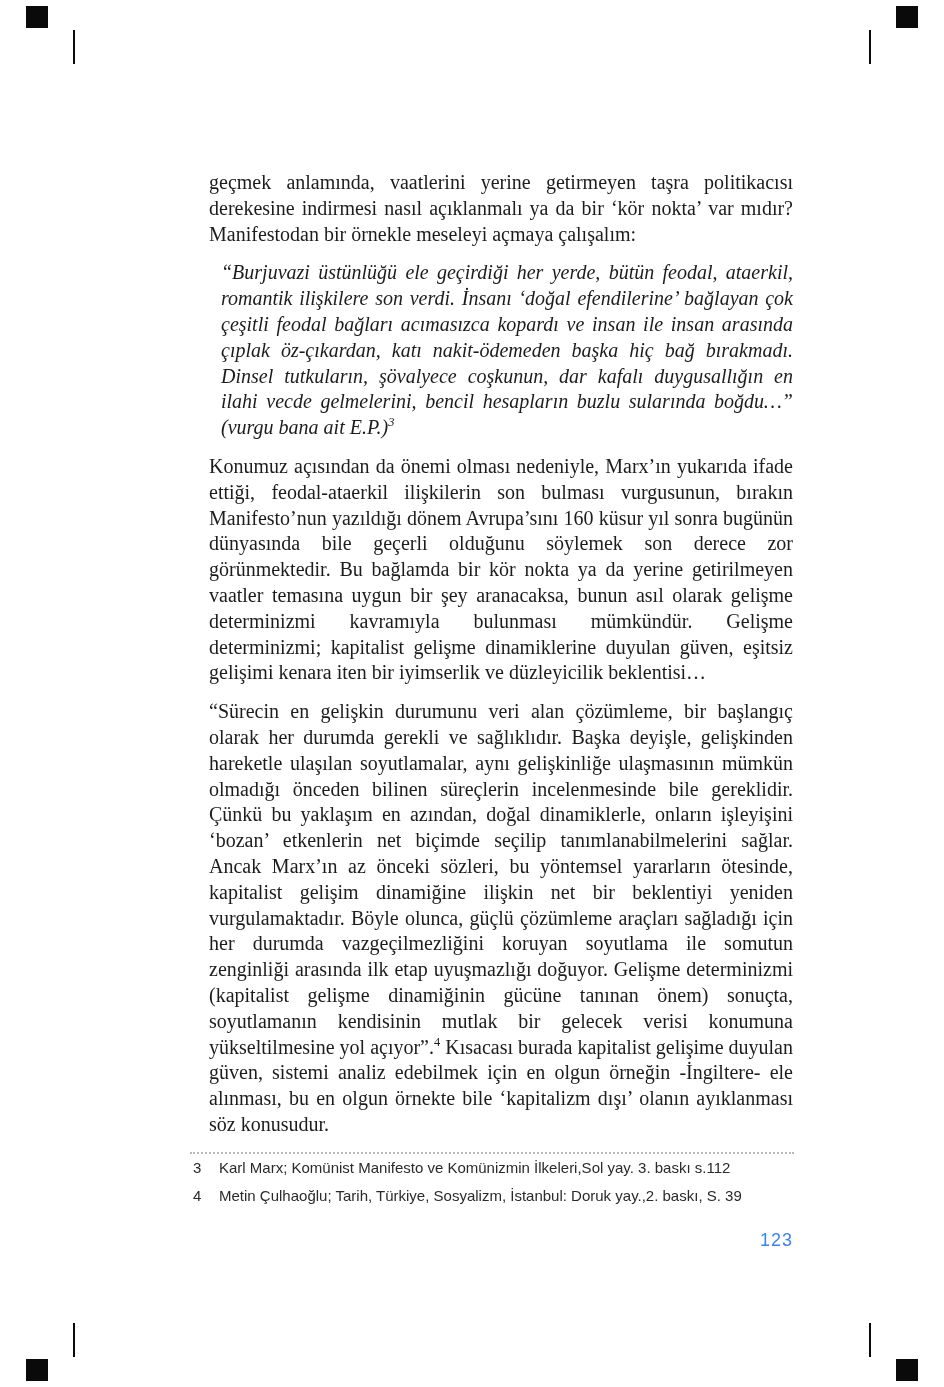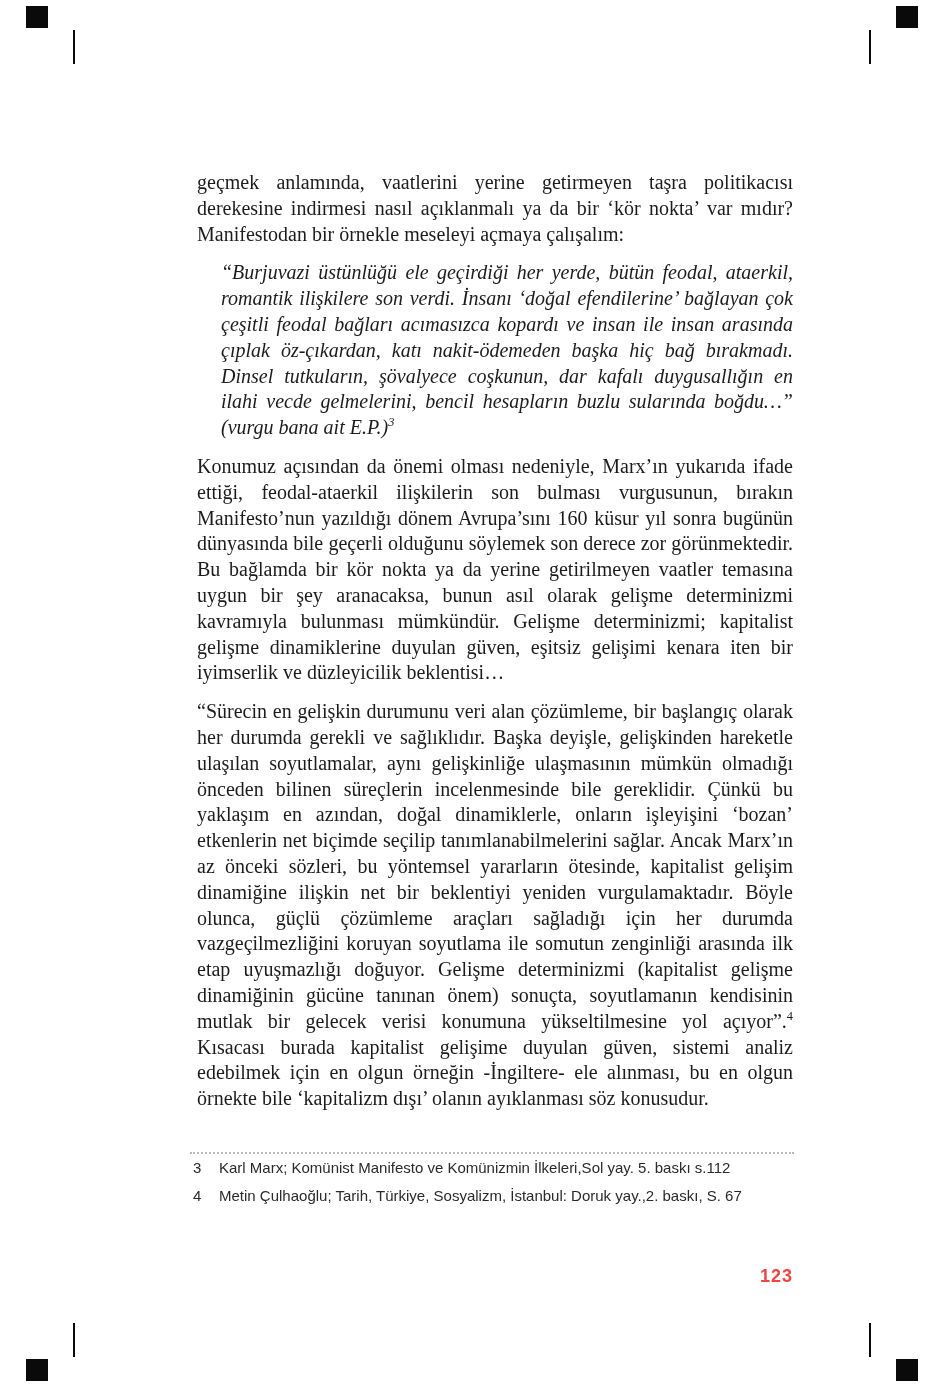--- a/index.html
+++ b/index.html
@@ -40,21 +40,21 @@
   .crop-line.br { left: 869px; top: 1323px; }
 
   
   .text-column {
     position: absolute;
     left: 193px;
     top: 170px;
     width: 600px;
   }
   .text-column p {
-    margin: 0 0 13px 4px;
+    margin: 0 0 13px 16px;
     font-size: 20px;
     line-height: 25.8px;
     text-align: justify;
     color: #1c1c1c;
   }
   p.blockquote {
     margin-left: 28px;
     width: 572px;
     font-style: italic;
   }
@@ -95,25 +95,24 @@
   }
 
   
   .page-number {
     position: absolute;
     left: 740px;
     top: 1230px;
     width: 53px;
     text-align: right;
     font-family: "Liberation Sans", sans-serif;
-    font-weight: bold;
+    font-weight: normal;
     font-size: 18px;
     letter-spacing: 1px;
-    color: #ef4444;
-    margin-top: 36px;
+    color: #3b82f6;
   }
 </style>
 </head>
 <body>
 
 <div class="page">
 
   <div class="crop-square tl"></div>
   <div class="crop-line v tl"></div>
   <div class="crop-square tr"></div>
@@ -133,23 +132,23 @@
 
     <p><span>“Sürecin en gelişkin durumunu veri alan çözümleme, bir başlangıç olarak her durumda gerekli ve sağlıklıdır. Başka deyişle, gelişkinden hareketle ulaşılan soyutlamalar, aynı gelişkinliğe ulaşmasının mümkün olmadığı önceden bilinen süreçlerin incelenmesinde bile gereklidir. Çünkü bu yaklaşım en azından, doğal dinamiklerle, onların işleyişini ‘bozan’ etkenlerin net biçimde seçilip tanımlanabilmelerini sağlar. Ancak Marx’ın az önceki sözleri, bu yöntemsel yararların ötesinde, kapitalist gelişim dinamiğine ilişkin net bir beklentiyi yeniden vurgulamaktadır. Böyle olunca, güçlü çözümleme araçları sağladığı için her durumda vazgeçilmezliğini koruyan soyutlama ile somutun zenginliği arasında ilk etap uyuşmazlığı doğuyor. Gelişme determinizmi (kapitalist gelişme dinamiğinin gücüne tanınan önem) sonuçta, soyutlamanın kendisinin mutlak bir gelecek verisi konumuna yükseltilmesine yol açıyor”.</span><sup class="fn-ref">4</sup><span> Kısacası burada kapitalist gelişime duyulan güven, sistemi analiz edebilmek için en olgun örneğin -İngiltere- ele alınması, bu en olgun örnekte bile ‘kapitalizm dışı’ olanın ayıklanması söz konusudur.</span></p>
 
   </div>
 
   <div class="footnote-divider"></div>
 
   <div class="footnotes">
     <div class="footnote">
       <span class="fn-num">3</span>
-      <span class="fn-text">Karl Marx; Komünist Manifesto ve Komünizmin İlkeleri,Sol yay. 5. baskı s.112</span>
+      <span class="fn-text">Karl Marx; Komünist Manifesto ve Komünizmin İlkeleri,Sol yay. 3. baskı s.112</span>
     </div>
     <div class="footnote">
       <span class="fn-num">4</span>
-      <span class="fn-text">Metin Çulhaoğlu; Tarih, Türkiye, Sosyalizm, İstanbul: Doruk yay.,2. baskı, S. 67</span>
+      <span class="fn-text">Metin Çulhaoğlu; Tarih, Türkiye, Sosyalizm, İstanbul: Doruk yay.,2. baskı, S. 39</span>
     </div>
   </div>
 
   <div class="page-number">123</div>
 
 </div>
 
 </body></html>

